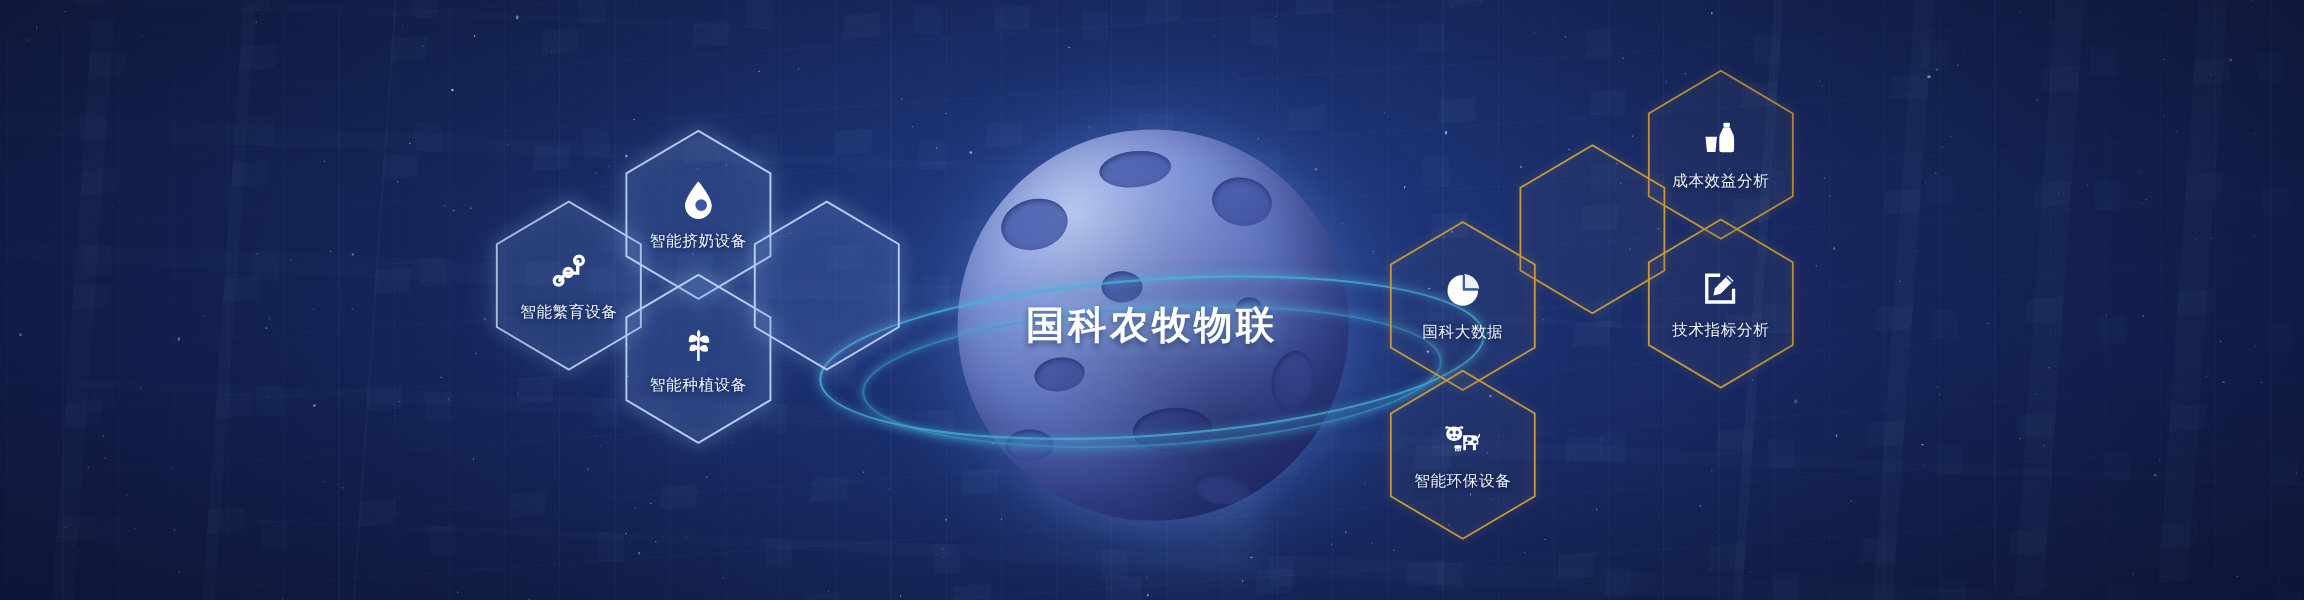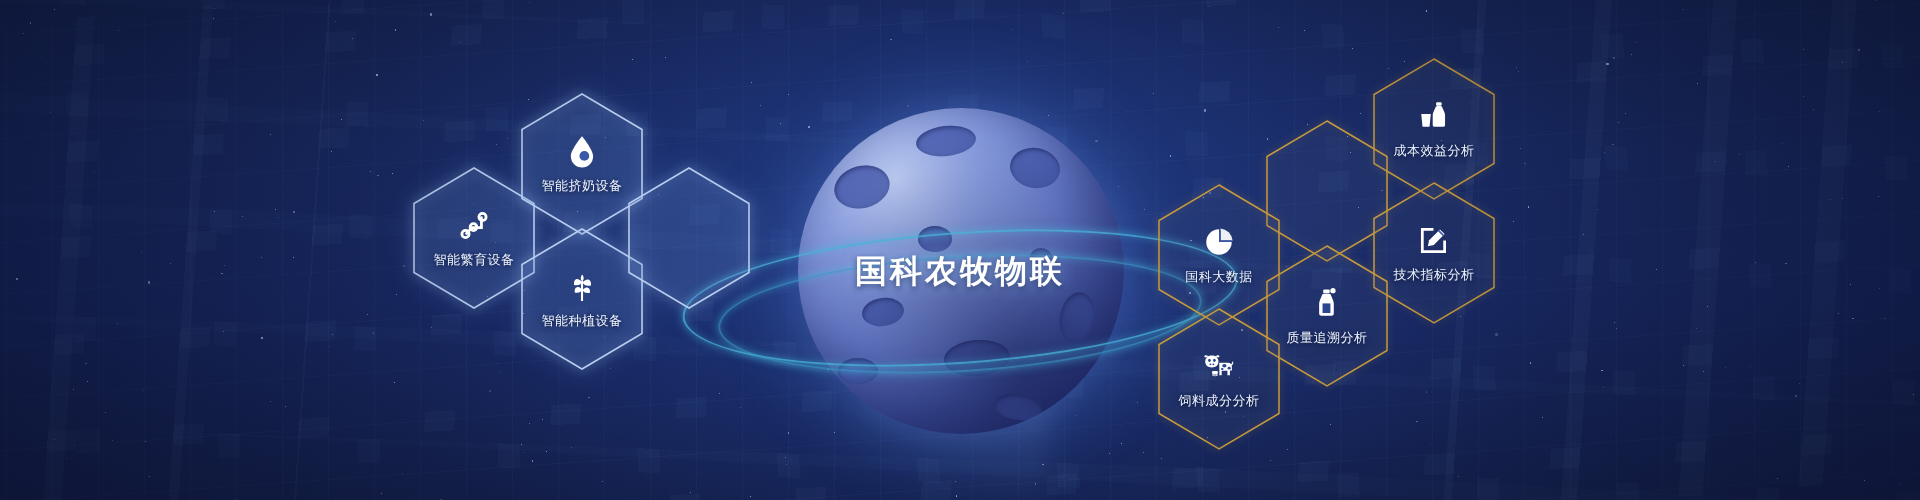--- a/index.html
+++ b/index.html
@@ -423,21 +423,21 @@
               <circle cx="8" cy="24.5" r="3.4"></circle>
               <circle cx="15.5" cy="18" r="3.2"></circle>
               <circle cx="24" cy="8.5" r="3.4"></circle>
             </g>
         </svg>
       </span>
       <span class="lbl">智能繁育设备</span>
     </div>
   </div>
 
-  <div class="hex blue" style="left:520px; top:93px;">
+  <div class="hex blue" style="left:520px; top:108px;">
     <svg class="outline" viewBox="0 0 124 142" preserveAspectRatio="none">
       <polygon points="62,1 122,36.5 122,105.5 62,141 2,105.5 2,36.5"></polygon>
     </svg>
     <div class="body">
       <span class="ico">
         <svg viewBox="0 0 32 32">
             <path d="M16 2 C16 2 5.5 14.5 5.5 21 A10.5 10.5 0 0 0 26.5 21 C26.5 14.5 16 2 16 2 Z" fill="#fff"></path>
             <path d="M20.5 18.5 a6 6 0 0 1-6.2 6.2 7.2 7.2 0 0 0 6.2-6.2Z" fill="#3a57a8"></path>
             <circle cx="18.2" cy="20.6" r="4.6" fill="#3a57a8"></circle>
           </svg>
@@ -529,38 +529,20 @@
         <svg viewBox="0 0 32 32">
           <path d="M16 4 A12 12 0 1 0 28 16 L16 16 Z" fill="#fff"></path>
           <path d="M17.3 3.2 A12.8 12.8 0 0 1 28.8 14.7 L17.3 14.7 Z" fill="#fff" opacity="0.92"></path>
           <path d="M16.9 4.2 L16.9 15.1 L27.8 15.1" fill="none" stroke="#3a57a8" stroke-width="1.6"></path>
         </svg>
       </span>
       <span class="lbl">国科大数据</span>
     </div>
   </div>
 
-  <div class="hex gold" style="left:1265px; top:245px;">
-    <svg class="outline" viewBox="0 0 124 142" preserveAspectRatio="none">
-      <polygon points="62,1 122,36.5 122,105.5 62,141 2,105.5 2,36.5"></polygon>
-    </svg>
-    <div class="body">
-      <span class="ico">
-        <svg viewBox="0 0 32 32">
-            <g fill="#fff">
-          <circle cx="21.6" cy="4.4" r="2.5"></circle>
-          <rect x="12.4" y="3.4" width="6.2" height="3.4" rx="1"></rect>
-          <path d="M11.2 9 Q11.2 7.4 13 7.4 L18 7.4 Q19.8 7.4 19.8 9 L21.6 13.2 Q22.4 15 22.4 16.8 L22.4 26 Q22.4 28 20.4 28 L10.6 28 Q8.6 28 8.6 26 L8.6 16.8 Q8.6 15 9.4 13.2 Z"></path>
-        </g>
-        <path d="M11.8 16.4 L19.2 16.4 L19.2 25.4 L11.8 25.4 Z" fill="#2b4790"></path>
-        </svg>
-      </span>
-      <span class="lbl">质量追溯分析</span>
-    </div>
-  </div>
 
   <div class="hex gold" style="left:1157px; top:308px;">
     <svg class="outline" viewBox="0 0 124 142" preserveAspectRatio="none">
       <polygon points="62,1 122,36.5 122,105.5 62,141 2,105.5 2,36.5"></polygon>
     </svg>
     <div class="body">
       <span class="ico">
         <svg viewBox="0 0 38 32">
             <g fill="#fff">
           <path d="M3.5 6.5 C2 5.6 2.6 3.6 4.3 4 L8.2 5 Z"></path>
@@ -575,18 +557,18 @@
           <ellipse cx="8.3" cy="9.6" rx="1.5" ry="1.8"></ellipse>
           <ellipse cx="13.8" cy="9.6" rx="1.5" ry="1.8"></ellipse>
           <ellipse cx="9.4" cy="14.2" rx="1.1" ry="0.9"></ellipse>
           <ellipse cx="12.7" cy="14.2" rx="1.1" ry="0.9"></ellipse>
           <ellipse cx="25" cy="15.8" rx="2.4" ry="1.9"></ellipse>
           <ellipse cx="30.4" cy="18.4" rx="1.8" ry="1.5"></ellipse>
           <ellipse cx="22.6" cy="19.4" rx="1.5" ry="1.2"></ellipse>
         </g>
         </svg>
       </span>
-      <span class="lbl">饲料成分分析</span>
+      <span class="lbl">智能环保设备</span>
     </div>
   </div>
 
   <div class="vignette"></div>
 </div>
 
 </body></html>

